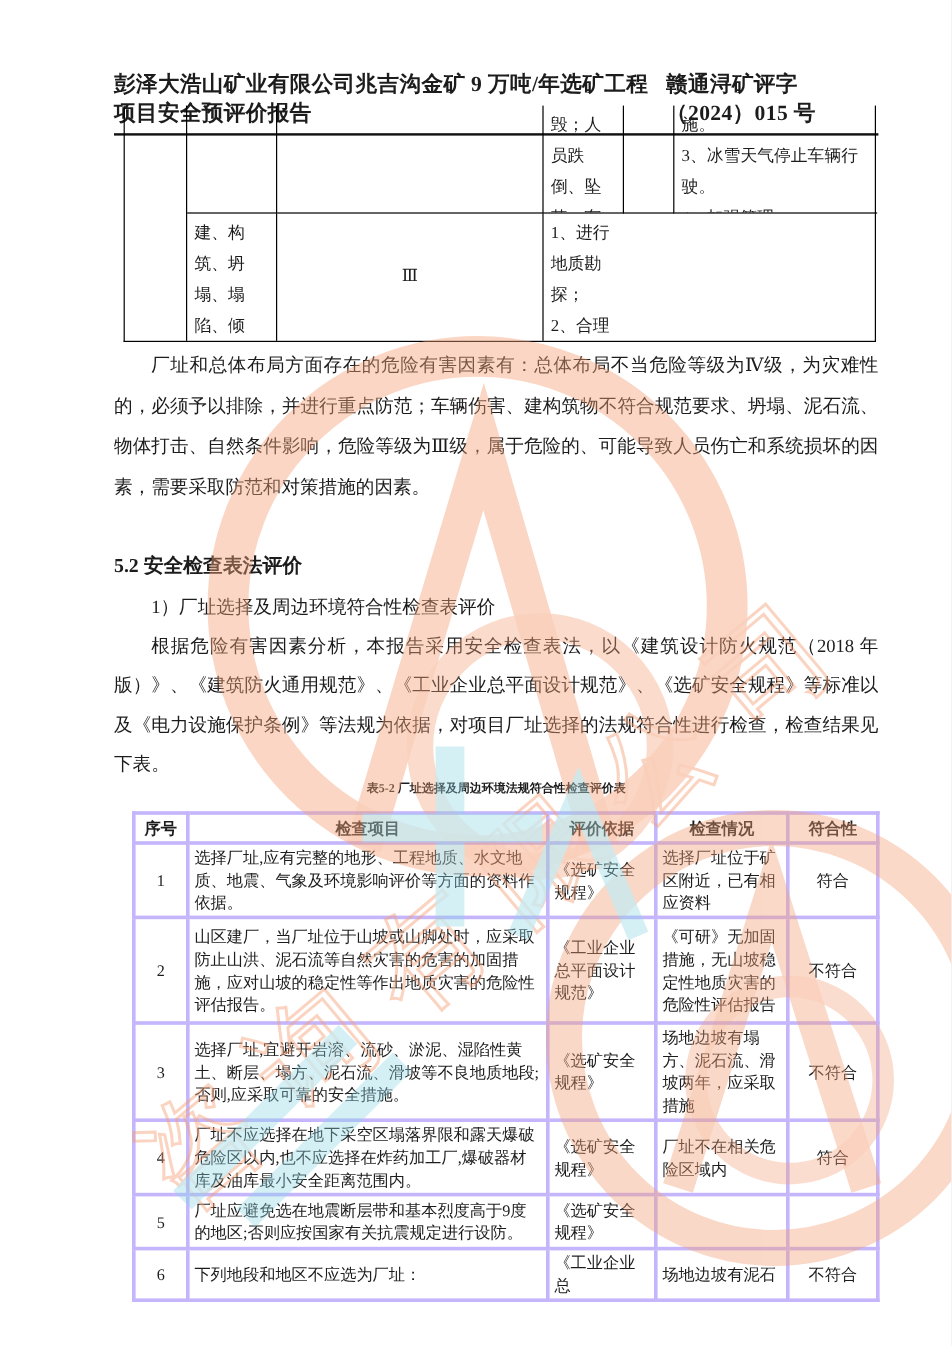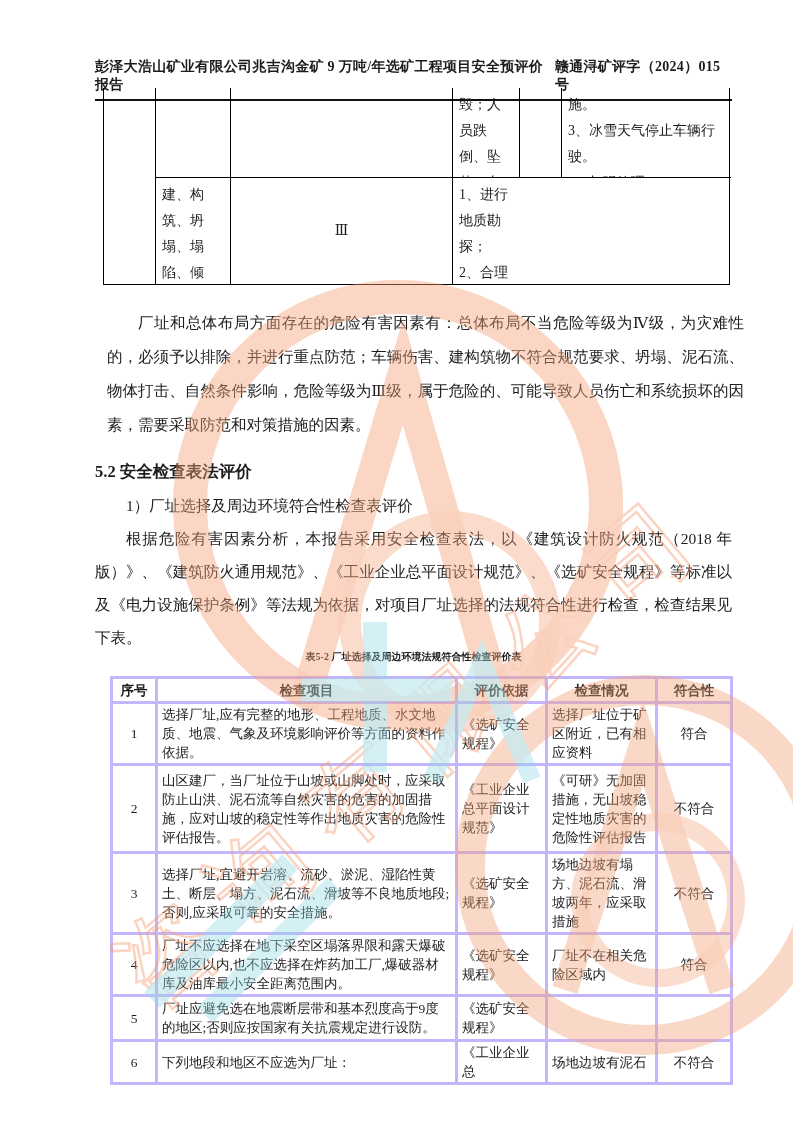--- a/index.html
+++ b/index.html
@@ -5,21 +5,21 @@
   html,body { margin:0; padding:0; background:#e8e8e8; }
   .page {
     position:relative; width:793px; height:1122px; margin:0 auto;
     background:#ffffff; overflow:hidden;
     font-family:"Liberation Serif","DejaVu Serif",serif; color:#1c1c1c;
   }
   
   .header {
     position:absolute; left:95px; top:58px; width:637px;
     display:flex; justify-content:space-between; align-items:flex-end;
-    font-size:14px; font-weight:700; letter-spacing:.3px;
+    font-size:18px; font-weight:700; letter-spacing:.3px;
     border-bottom:2px solid #111; padding-bottom:5px;
   }
   
   .ctable {
     position:absolute; left:103px; top:88px; width:627px;
     display:grid; grid-template-columns:52px 75px 222px 67px 42px 169px;
     grid-template-rows:90px 106px;
     border:1px solid #000; border-top:none; box-sizing:border-box;
     font-size:14px;
   }
@@ -83,21 +83,21 @@
     <div class="rowA lastcol">施。
 3、冰雪天气停止车辆行驶。
 4、加强管理。</div>
     <div>建、构筑、坍塌、塌陷、倾覆；引起次生事故</div>
     <div class="center">Ⅲ</div>
     <div class="lastcol">1、进行地质勘探；
 2、合理选择建筑持力层，规范设计、施工。
 3、做好边坡防排水，对边坡进行加固等。</div>
   </div>
 
-  <div class="para" style="top:306px;margin-left:12px;">厂址和总体布局方面存在的危险有害因素有：总体布局不当危险等级为Ⅳ级，为灾难性的，必须予以排除，并进行重点防范；车辆伤害、建构筑物不符合规范要求、坍塌、泥石流、物体打击、自然条件影响，危险等级为Ⅲ级，属于危险的、可能导致人员伤亡和系统损坏的因素，需要采取防范和对策措施的因素。</div>
+  <div class="para" style="top:288px;">厂址和总体布局方面存在的危险有害因素有：总体布局不当危险等级为Ⅳ级，为灾难性的，必须予以排除，并进行重点防范；车辆伤害、建构筑物不符合规范要求、坍塌、泥石流、物体打击、自然条件影响，危险等级为Ⅲ级，属于危险的、可能导致人员伤亡和系统损坏的因素，需要采取防范和对策措施的因素。</div>
   <div class="h2" style="top:461px;">5.2 安全检查表法评价</div>
   <div class="item-line" style="top:496px;">1）厂址选择及周边环境符合性检查表评价</div>
   <div class="para" style="top:522px; line-height:33px;">根据危险有害因素分析，本报告采用安全检查表法，以《建筑设计防火规范（2018 年版）》、《建筑防火通用规范》、《工业企业总平面设计规范》、《选矿安全规程》等标准以及《电力设施保护条例》等法规为依据，对项目厂址选择的法规符合性进行检查，检查结果见下表。</div>
 
   <div class="tbl-title" style="top:650px;">表5-2 厂址选择及周边环境法规符合性检查评价表</div>
 
   <table class="check">
     <colgroup>
         <col class="c-no">
         <col class="c-item">

